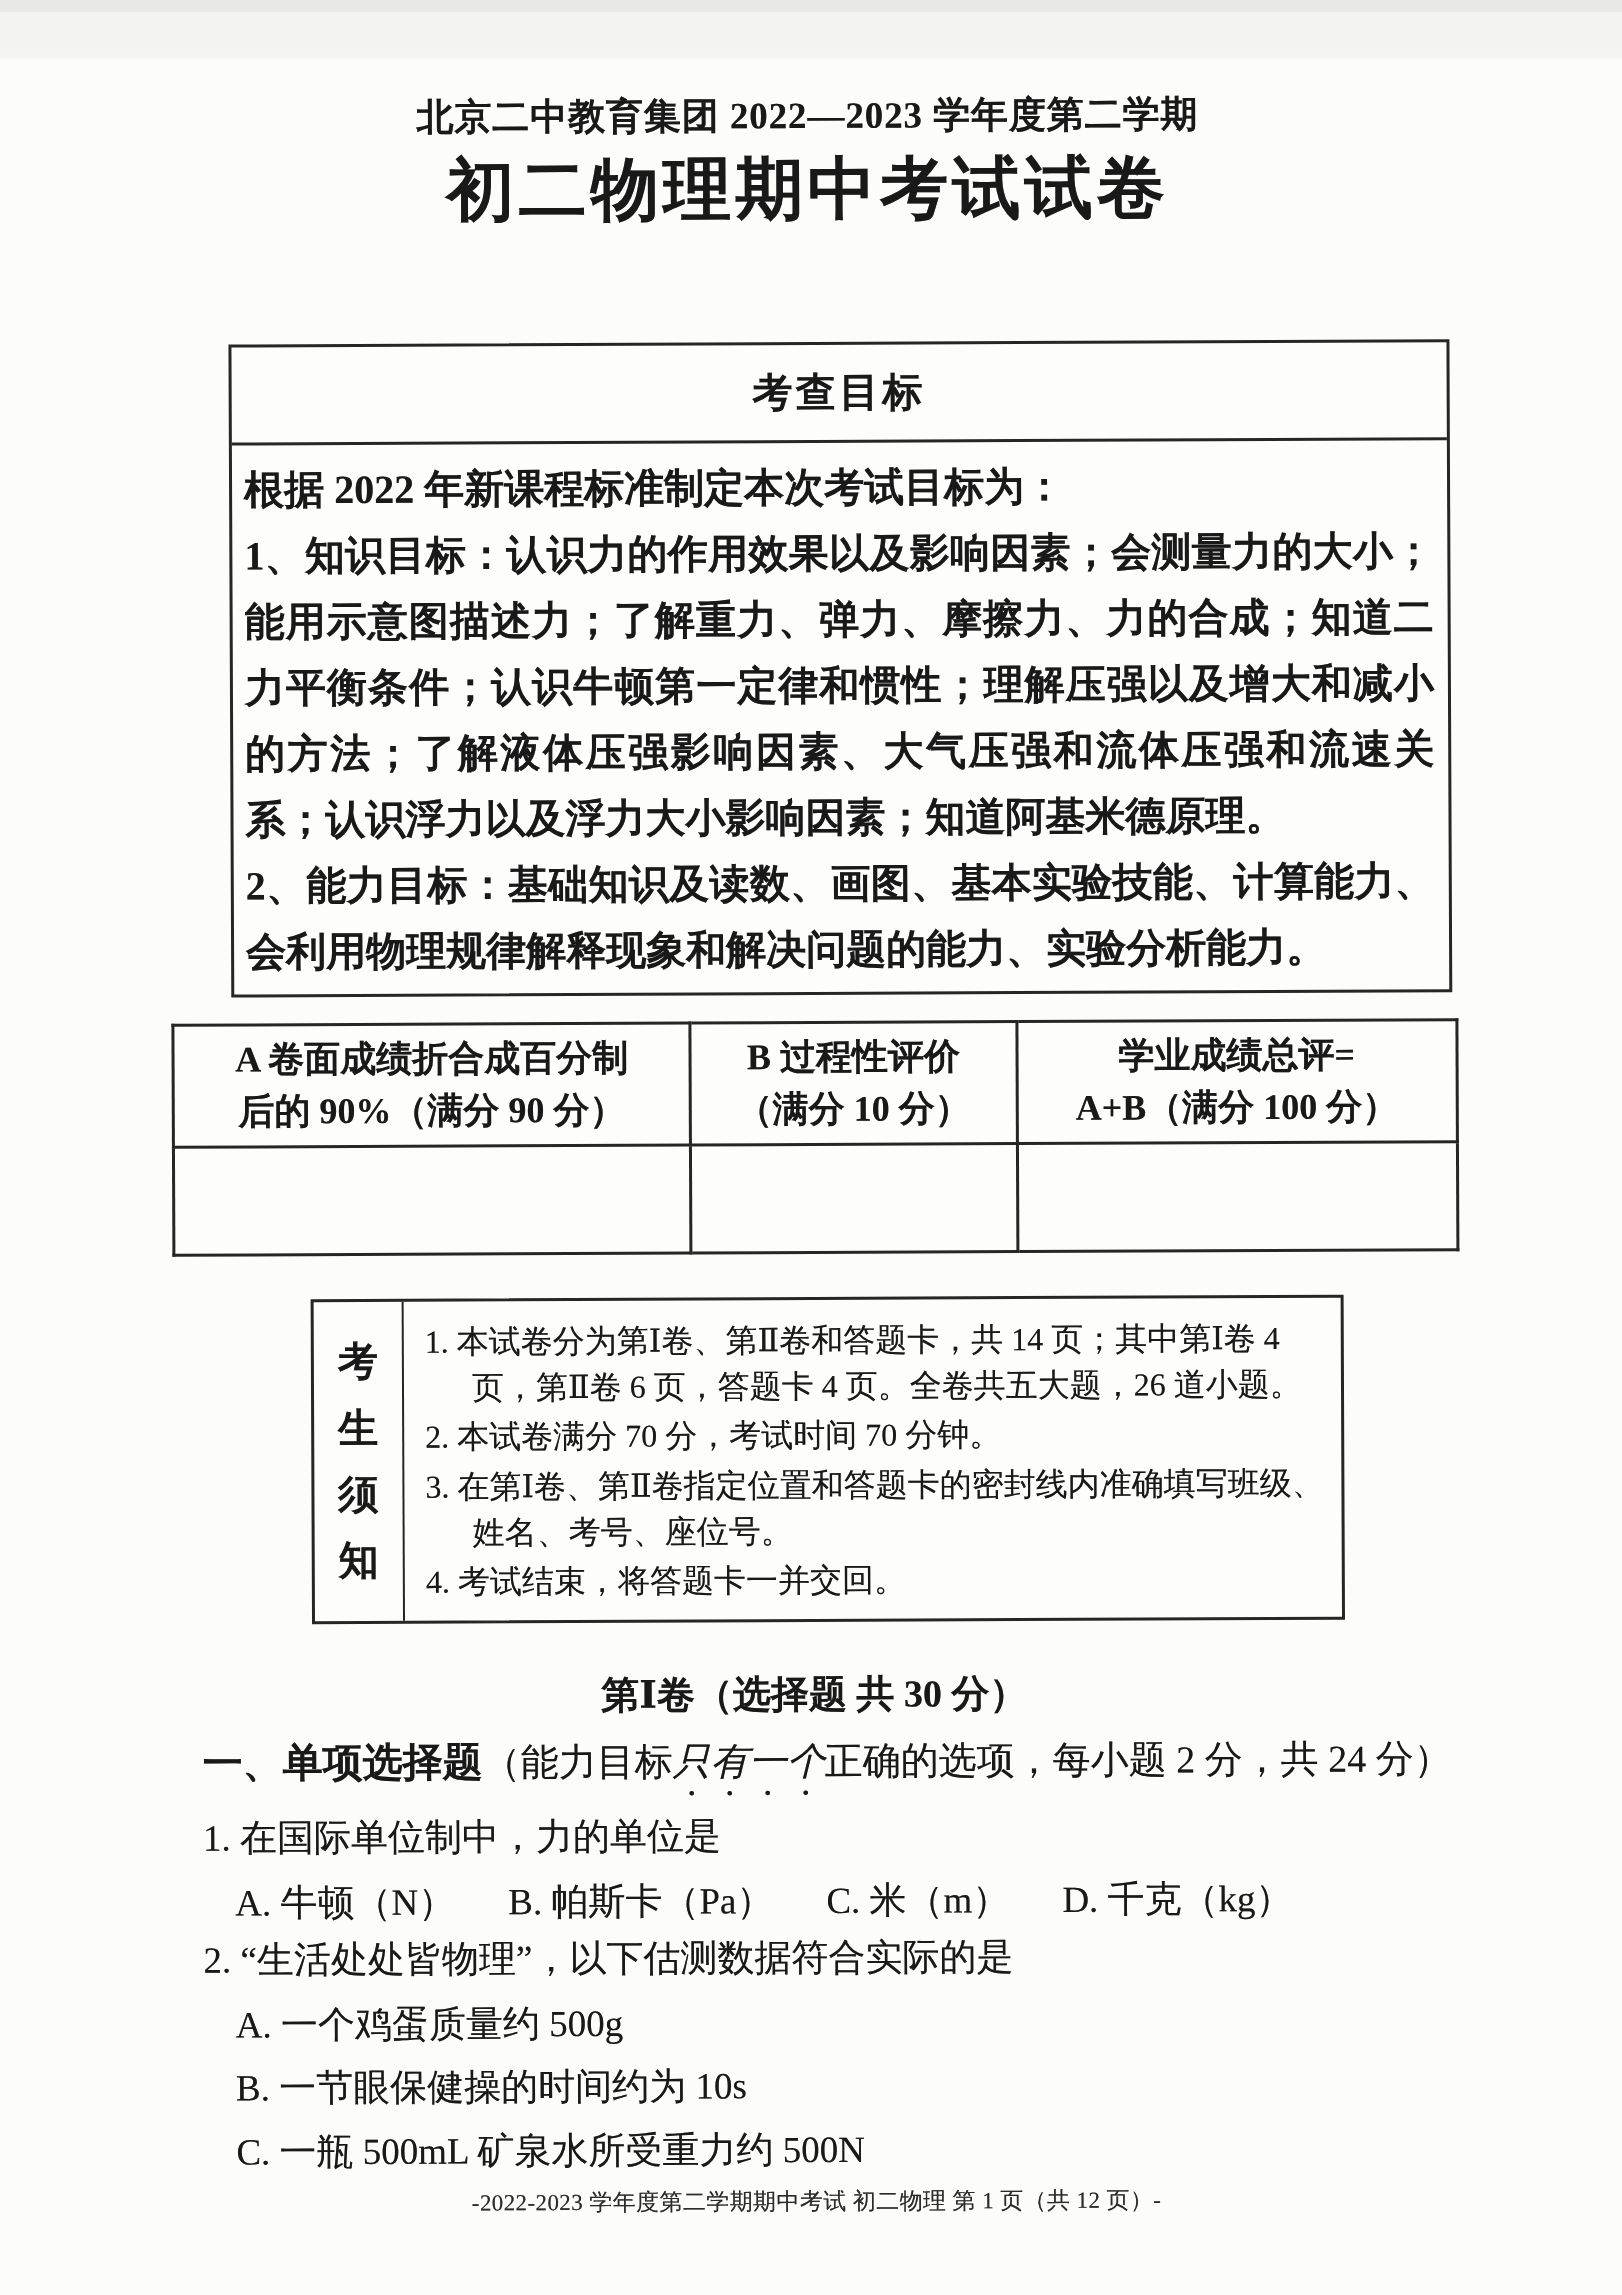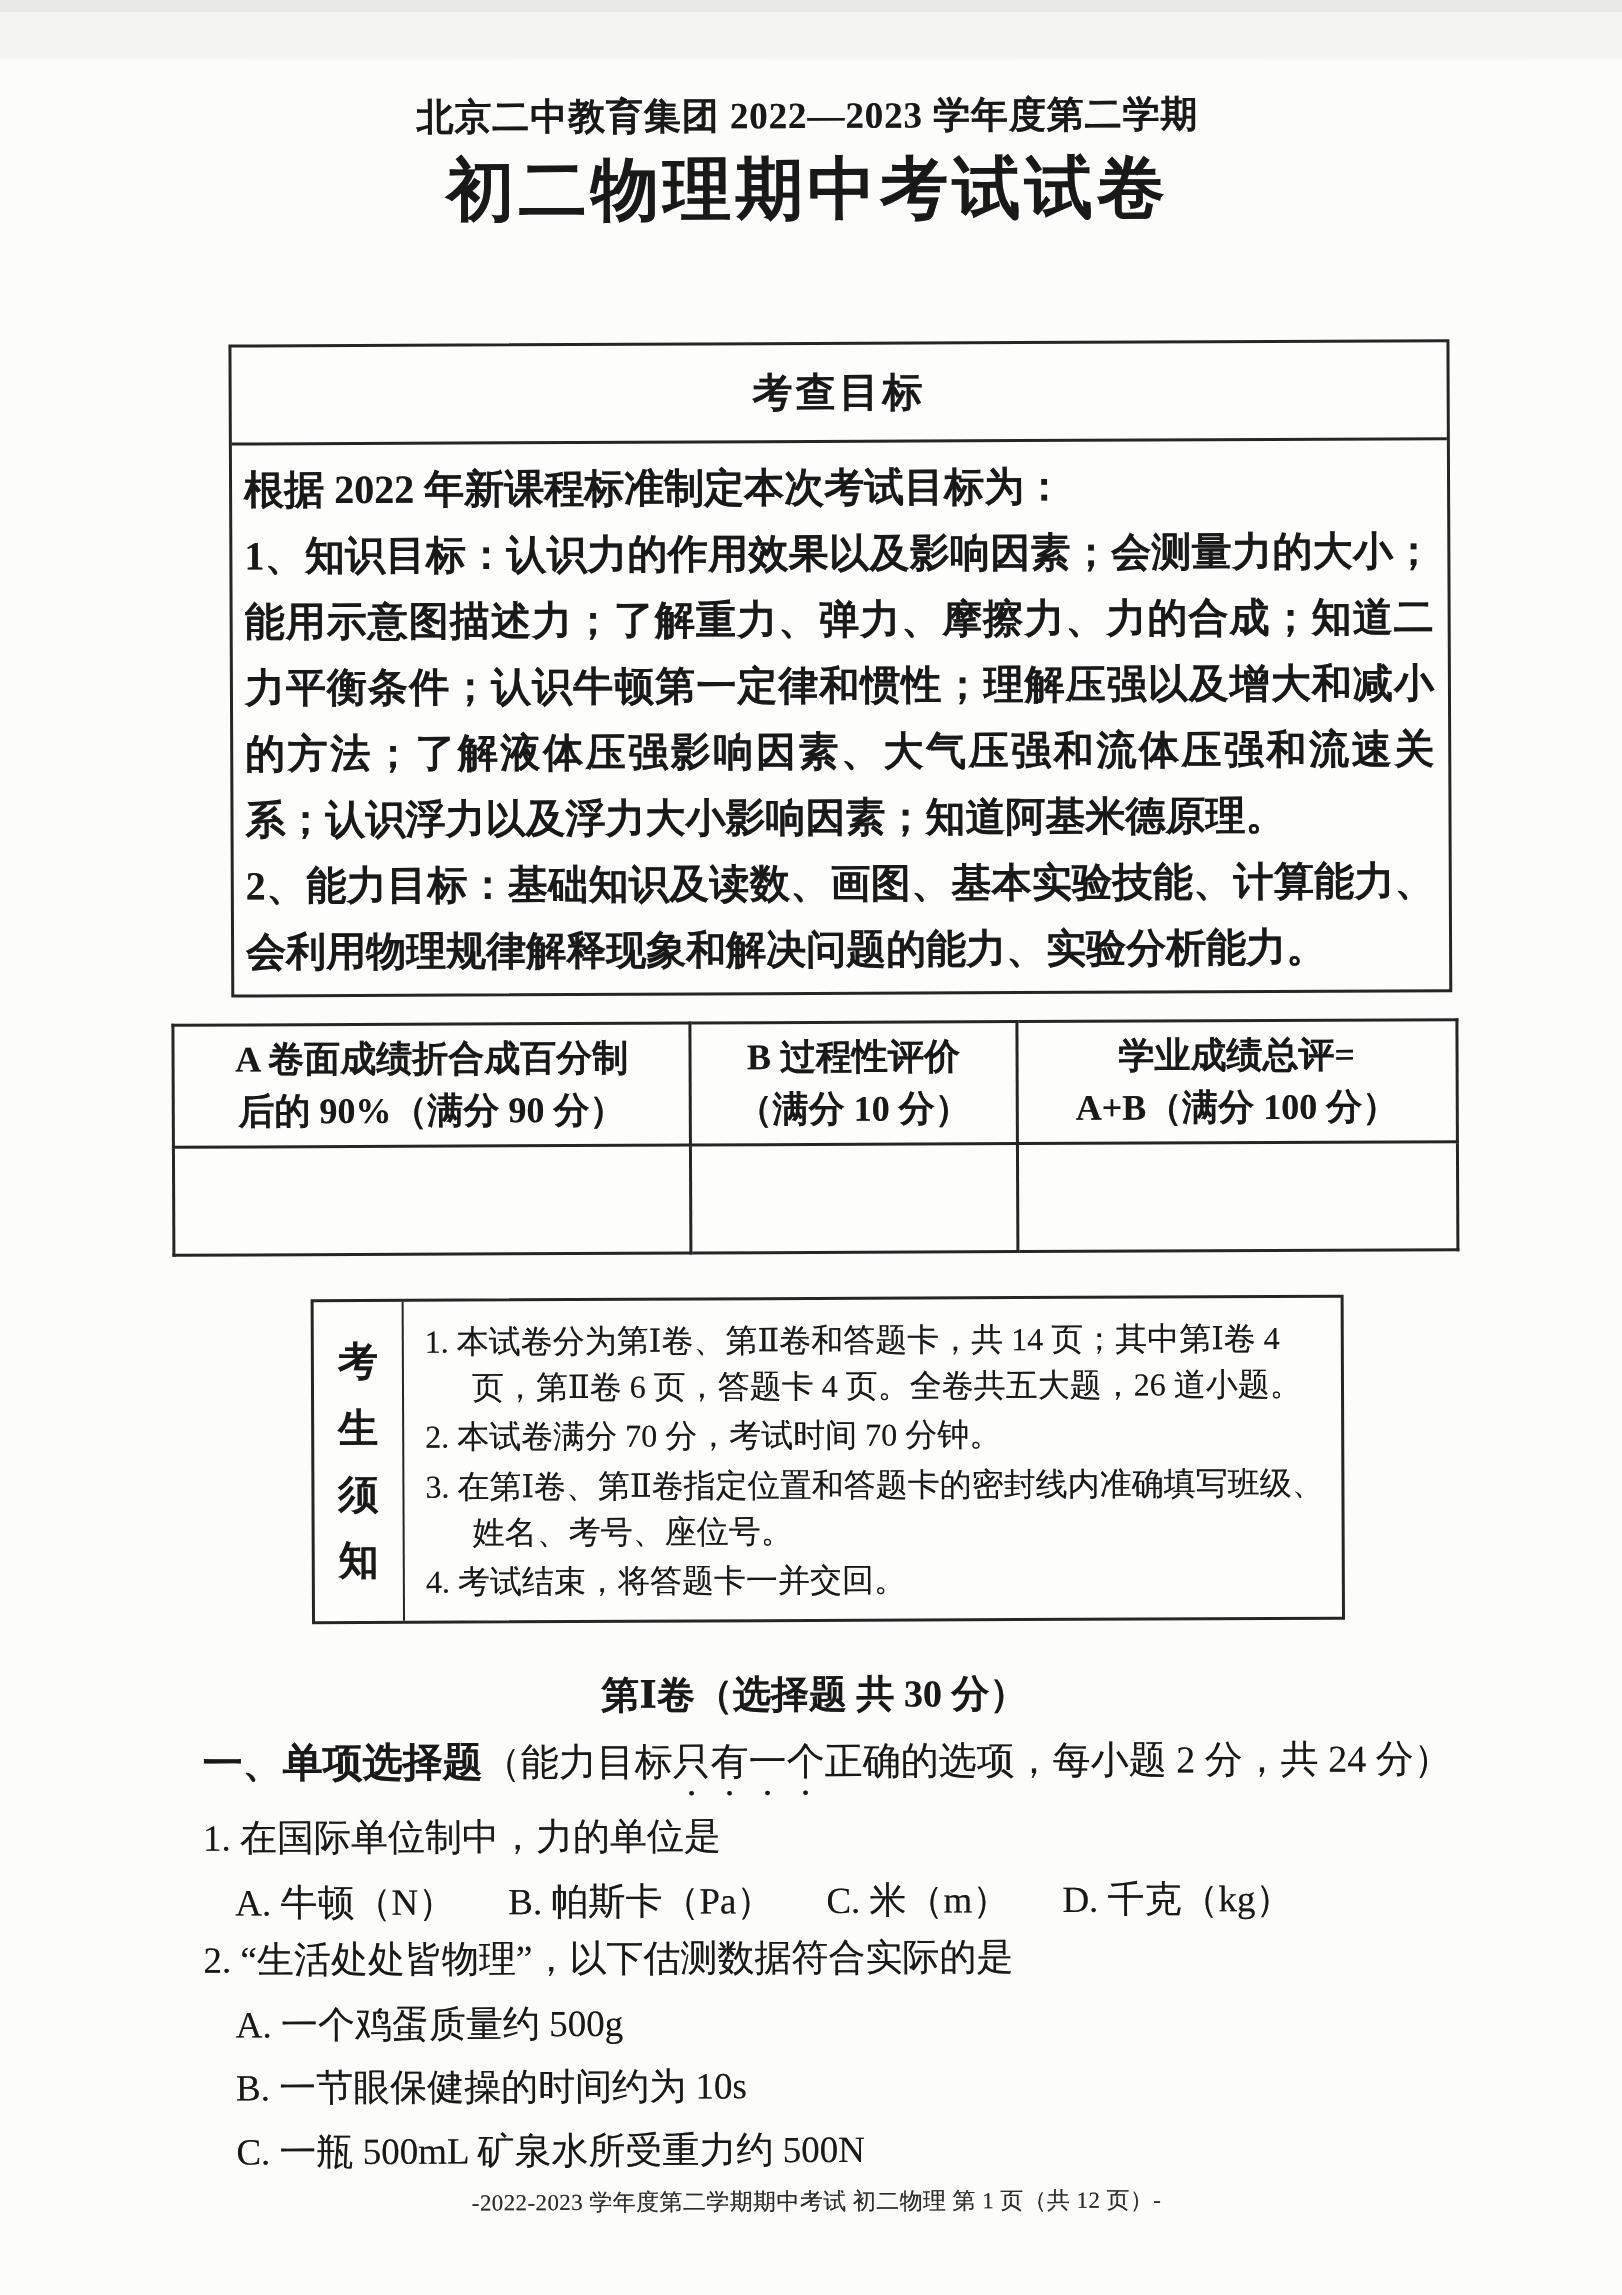--- a/index.html
+++ b/index.html
@@ -28,21 +28,21 @@
   .th-line { display:block; }
 
   .notice { margin:43px 0 0 309px; width:1033px; min-height:286px; box-sizing:border-box; border:3.4px solid #262626; display:flex; background:rgba(255,255,255,0.35); }
   .notice-label { width:88px; border-right:2.6px solid #262626; display:flex; flex-direction:column; align-items:center; justify-content:center; gap:11.2px; font-size:40px; font-weight:700; }
   .notice-items { flex:1; padding:17px 15.5px 12px 21px; font-size:32px; line-height:46px; }
   .notice-item  { margin:0 0 3.4px 0; padding-left:47px; text-indent:-47px; }
 
   .part-title  { margin-top:47px; text-align:center; font-size:38px; font-weight:700; }
   .mcq-heading { margin:12px 0 0 199px; font-size:38px; line-height:57px; }
   .mcq-heading .hb { font-weight:900; font-size:40px; }
-  .em-dots { -webkit-text-emphasis:filled dot; -webkit-text-emphasis-position:under; text-emphasis:filled dot; text-emphasis-position:under right; }
+  .em-dots { -webkit-text-emphasis:filled dot; -webkit-text-emphasis-position:under; text-emphasis:filled dot; text-emphasis-position:under right;font-style:italic; }
 
   .q-line { margin:8.6px 0 0 199px; font-size:37px; line-height:50px; }
   .options-row { margin:15.5px 0 0 231px; display:flex; gap:53px; font-size:37px; line-height:48px; }
   .option-line { margin:15.5px 0 0 231px; font-size:37px; line-height:48px; }
 
   .page-footer { margin-top:12px; text-align:center; font-size:23px; color:#2b2b2b; letter-spacing:0.4px; }
 </style>
 </head>
 <body>
 

